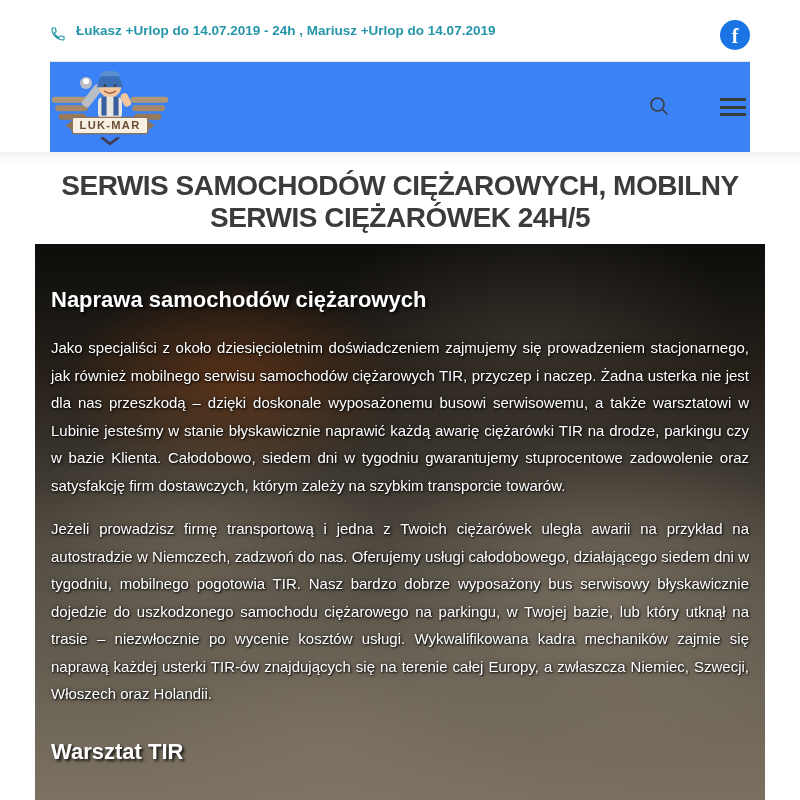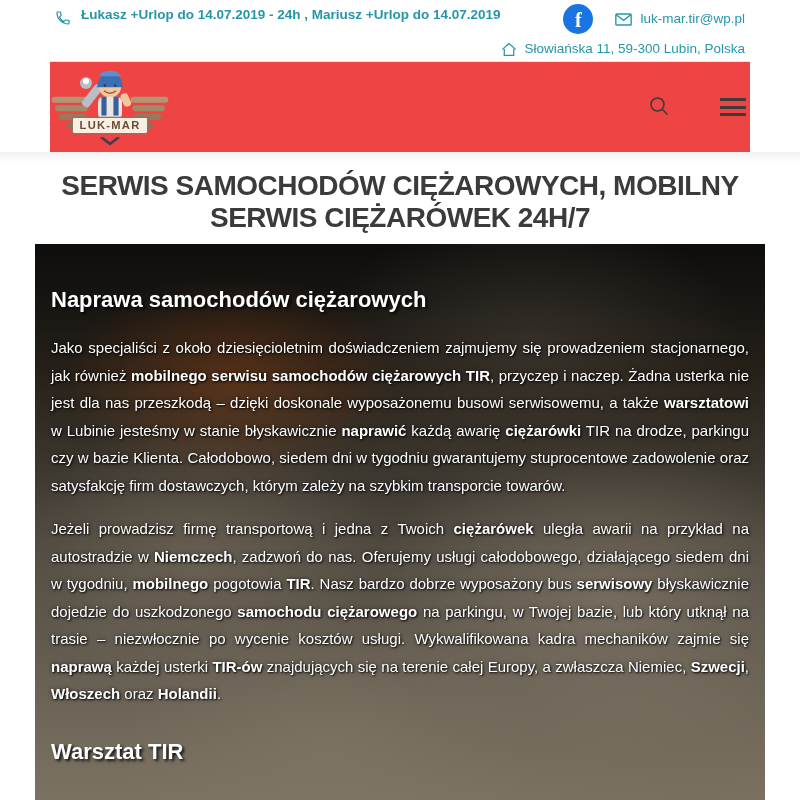--- a/index.html
+++ b/index.html
@@ -1,37 +1,37 @@
 <!DOCTYPE html>
 <html lang="pl"><head>
 <meta charset="utf-8">
 <style>
   * { margin: 0; padding: 0; box-sizing: border-box; }
   html, body { width: 800px; height: 800px; overflow: hidden; background: #fff;
     font-family: "Liberation Sans", sans-serif; }
 
   
-  .topbar { margin: 0 50px; height: 62px; padding-top: 4px;
-    display: flex; justify-content: center; align-items: flex-start;
+  .topbar { margin: 0 50px; height: 62px; padding-top: 20px;
+    display: flex; justify-content: space-between; align-items: flex-start;
     border-bottom: 1px solid #e6e6e6; background: #fff; }
   .phone-block { display: flex; align-items: flex-start; gap: 10px; }
   .phone-block svg { margin-top: 6px; flex: 0 0 auto; }
   .phone-text { font-size: 13.5px; font-weight: bold; color: #2596a9; line-height: 21px; }
   .right-block { display: flex; flex-direction: column; align-items: flex-end; }
   .right-row1 { display: flex; align-items: center; gap: 22px; }
   .fb-circle { width: 30px; height: 30px; border-radius: 50%; background: #1b74e4;
     display: flex; align-items: center; justify-content: center; cursor: pointer; }
   .fb-circle span { color: #fff; font-size: 20px; font-weight: bold; font-family: "Liberation Serif", serif; line-height: 1; margin-top: 2px; }
   .contact-item { display: flex; align-items: center; gap: 8px; color: #2596a9;
     font-size: 13.5px; line-height: 20px; cursor: pointer; }
   .right-row2 { margin-top: 5px; }
 
   
   .header { margin: 0 50px; height: 90px; display: flex; align-items: center;
-    justify-content: space-between; background: #ef4444; }
+    justify-content: space-between; background: #3b82f6; }
   .logo { width: 120px; height: 86px; cursor: pointer; }
   .header-icons { display: flex; align-items: center; gap: 42px; padding-right: 0; }
   .search-btn, .menu-btn { background: none; border: none; cursor: pointer; padding: 4px; }
   .menu-bars { width: 26px; }
   .menu-bars div { height: 3px; background: #3c3c3b; margin: 4.5px 0; }
 
   .header-shadow { height: 12px; background: linear-gradient(180deg, #f1f1f1 0%, #fbfbfb 55%, #ffffff 100%); }
 
   
   .page-title { margin: 6px 30px 10px; text-align: center; color: #3b3b3b;
@@ -48,57 +48,41 @@
       radial-gradient(260px 180px at 90% 92%, rgba(118, 108, 94, 0.50), transparent 70%),
       linear-gradient(180deg, #0e0d0b 0%, #171512 10%, #262019 22%, #3a352d 38%,
         #4d473e 52%, #5d564b 66%, #6c6456 80%, #776e5f 92%, #7d7466 100%);
   }
   .hero h2 { font-size: 22px; font-weight: bold; line-height: 36px;
     text-shadow: 2px 2px 3px rgba(0,0,0,0.85); }
   .hero .h2-first { margin-top: 14px; }
   .hero .h2-next { margin-top: 26px; }
   .hero p { margin-top: 16px; font-size: 15px; line-height: 27.5px; text-align: justify;
     text-shadow: 1px 1px 2px rgba(0,0,0,0.9), 0 0 4px rgba(0,0,0,0.6); }
-  .hero p b { font-weight: bold; }
+  .hero p b { font-weight: normal; }
 
   .icon-teal { stroke: #2596a9; fill: none; stroke-width: 1.6; }
 </style>
 </head>
 <body>
 
 <div class="topbar">
   <div class="phone-block">
     <svg width="16" height="16" viewBox="0 0 24 24">
       <path d="M6.6 10.8c1.5 2.9 3.7 5.1 6.6 6.6l2.2-2.2c.3-.3.7-.4 1-.2 1.1.4 2.3.6 3.6.6.5 0 1 .5 1 1V20c0 .5-.5 1-1 1C10.6 21 3 13.4 3 4c0-.5.5-1 1-1h3.5c.5 0 1 .5 1 1 0 1.2.2 2.4.6 3.6.1.3 0 .7-.2 1l-2.3 2.2z" fill="none" stroke="#2596a9" stroke-width="1.8"></path>
     </svg>
     <div class="phone-text">
       <div>Łukasz +Urlop do 14.07.2019 - 24h , Mariusz +Urlop do 14.07.2019</div>
     </div>
   </div>
 
   <div class="right-block">
     <div class="right-row1">
       <div class="fb-circle">
         <span>f</span>
-      </div>
-      <div class="contact-item">
-        <svg width="17" height="13" viewBox="0 0 20 15">
-          <rect x="1" y="1" width="18" height="13" rx="1" class="icon-teal"></rect>
-          <path d="M1.5 2 10 8.5 18.5 2" class="icon-teal"></path>
-        </svg>
-        <span>luk-mar.tir@wp.pl</span>
-      </div>
-    </div>
-    <div class="right-row2">
-      <div class="contact-item">
-        <svg width="16" height="15" viewBox="0 0 20 19">
-          <path d="M2 9 10 2l8 7" class="icon-teal" stroke-linecap="round" stroke-linejoin="round"></path>
-          <path d="M4 8.5V17h12V8.5" class="icon-teal"></path>
-        </svg>
-        <span>Słowiańska 11, 59-300 Lubin, Polska</span>
       </div>
     </div>
   </div>
 </div>
 
 <div class="header">
   <div class="logo">
     <svg width="120" height="86" viewBox="0 0 140 100">
 
       <g fill="#b29678">
@@ -152,21 +136,21 @@
         <div></div>
           <div></div>
           <div></div>
       </div>
     </button>
   </div>
 </div>
 
 <div class="header-shadow"></div>
 
-<h1 class="page-title">SERWIS SAMOCHODÓW CIĘŻAROWYCH, MOBILNY SERWIS CIĘŻARÓWEK 24H/7</h1>
+<h1 class="page-title">SERWIS SAMOCHODÓW CIĘŻAROWYCH, MOBILNY SERWIS CIĘŻARÓWEK 24H/5</h1>
 
 <div class="hero">
   <h2 class="h2-first">Naprawa samochodów ciężarowych</h2>
   <p><span>Jako specjaliści z około dziesięcioletnim doświadczeniem zajmujemy się prowadzeniem stacjonarnego, jak również </span><b>mobilnego serwisu samochodów ciężarowych TIR</b><span>, przyczep i naczep. Żadna usterka nie jest dla nas przeszkodą – dzięki doskonale wyposażonemu busowi serwisowemu, a także </span><b>warsztatowi</b><span> w Lubinie jesteśmy w stanie błyskawicznie </span><b>naprawić</b><span> każdą awarię </span><b>ciężarówki</b><span> TIR na drodze, parkingu czy w bazie Klienta. Całodobowo, siedem dni w tygodniu gwarantujemy stuprocentowe zadowolenie oraz satysfakcję firm dostawczych, którym zależy na szybkim transporcie towarów.</span></p>
 
   <p><span>Jeżeli prowadzisz firmę transportową i jedna z Twoich </span><b>ciężarówek</b><span> uległa awarii na przykład na autostradzie w </span><b>Niemczech</b><span>, zadzwoń do nas. Oferujemy usługi całodobowego, działającego siedem dni w tygodniu, </span><b>mobilnego</b><span> pogotowia </span><b>TIR</b><span>. Nasz bardzo dobrze wyposażony bus </span><b>serwisowy</b><span> błyskawicznie dojedzie do uszkodzonego </span><b>samochodu ciężarowego</b><span> na parkingu, w Twojej bazie, lub który utknął na trasie – niezwłocznie po wycenie kosztów usługi. Wykwalifikowana kadra mechaników zajmie się </span><b>naprawą</b><span> każdej usterki </span><b>TIR-ów</b><span> znajdujących się na terenie całej Europy, a zwłaszcza Niemiec, </span><b>Szwecji</b><span>, </span><b>Włoszech</b><span> oraz </span><b>Holandii</b><span>.</span></p>
 
   <h2 class="h2-next">Warsztat TIR</h2>
 </div>
 

